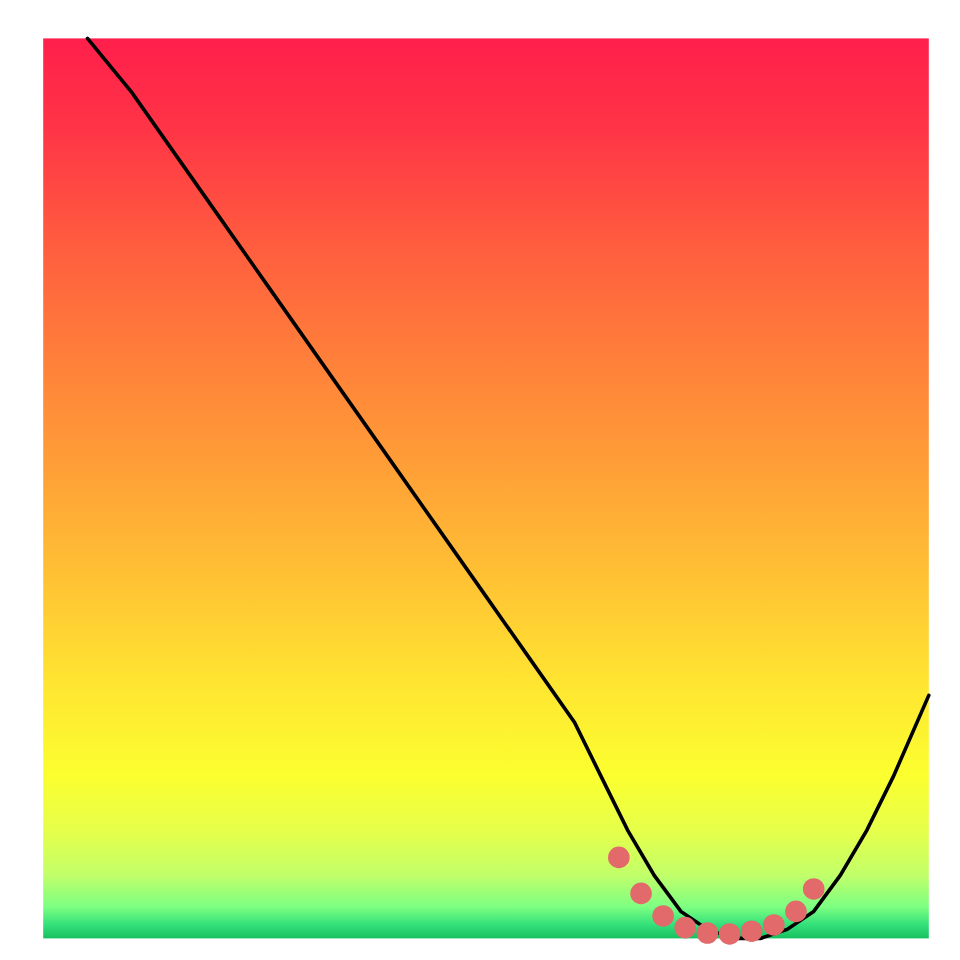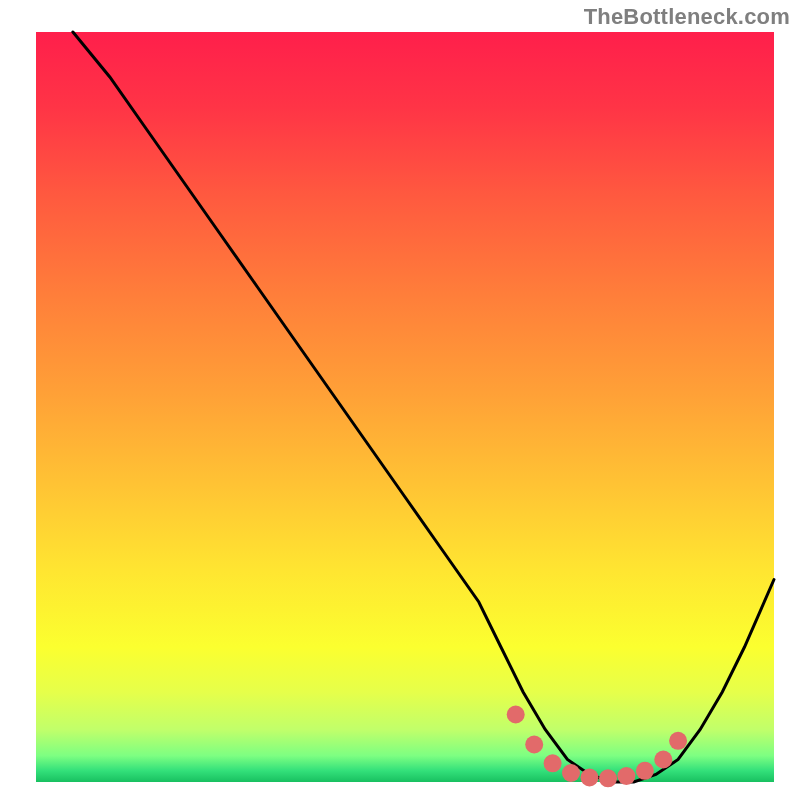--- a/index.html
+++ b/index.html
@@ -26,21 +26,20 @@
     letter-spacing: 0.2px;
   }
   svg {
     display: block;
   }
 </style>
 </head>
 <body>
 
 <div class="canvas-wrap">
-  <div class="attribution">TheBottleneck.com</div>
 
   <svg id="chart-svg" width="800" height="800" viewBox="0 0 800 800">
     <defs>
       <linearGradient id="bg-grad" x1="0" y1="0" x2="0" y2="1">
           <stop offset="0%" stop-color="#ff1f4b"></stop>
           <stop offset="10%" stop-color="#ff3446"></stop>
           <stop offset="22%" stop-color="#ff5a3f"></stop>
           <stop offset="35%" stop-color="#ff7e3a"></stop>
           <stop offset="48%" stop-color="#ffa037"></stop>
           <stop offset="60%" stop-color="#ffc234"></stop>

